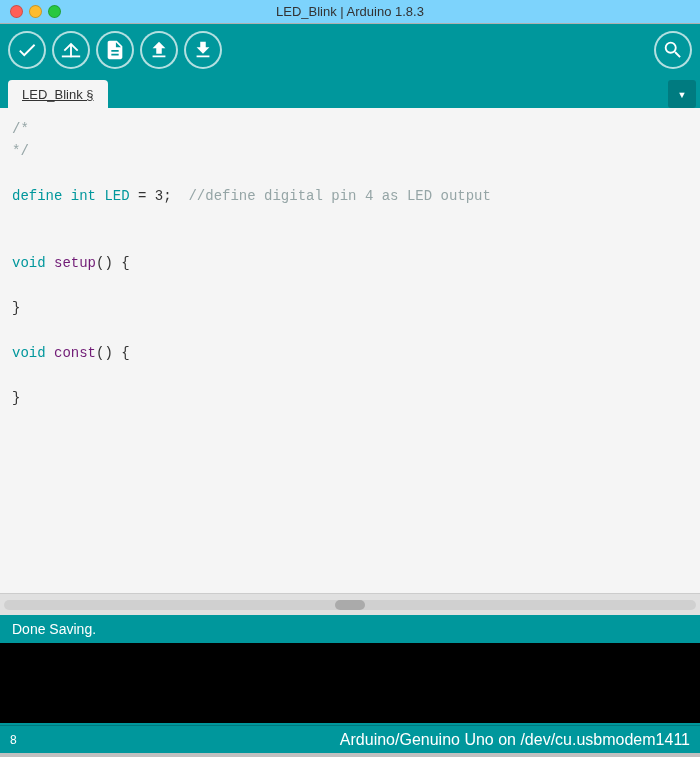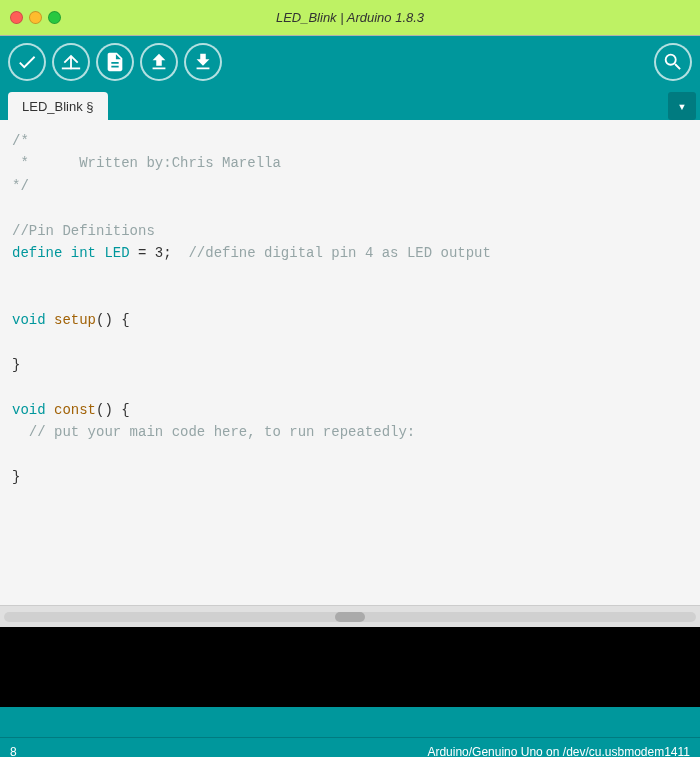--- a/index.html
+++ b/index.html
@@ -6,28 +6,27 @@
     body {
       width: 700px;
       height: 757px;
       background: #c0c0c0;
       font-family: 'Courier New', Courier, monospace;
       overflow: hidden;
     }
 
     
     #title-bar {
-      background: #bef264;
-      height: 36px;
+      background: #7dd3fc;
+      height: 24px;
       display: flex;
       align-items: center;
       justify-content: center;
       position: relative;
       border-bottom: 1px solid #b0b0b0;
-      font-style: italic;
     }
     #window-controls {
       position: absolute;
       left: 10px;
       display: flex;
       gap: 6px;
       align-items: center;
     }
     .window-btn {
       width: 13px;
@@ -101,20 +100,21 @@
       background: #f5f5f5;
       border-radius: 4px 4px 0 0;
       padding: 4px 14px;
       font-family: -apple-system, sans-serif;
       font-size: 13px;
       color: #333;
       display: flex;
       align-items: center;
       gap: 6px;
       height: 28px;
+      text-decoration: underline;
     }
     #tab-dropdown {
       margin-left: auto;
       margin-right: 4px;
       width: 28px;
       height: 28px;
       background: #007b80;
       border: none;
       border-radius: 3px;
       display: flex;
@@ -143,21 +143,21 @@
       overflow: hidden;
       height: calc(757px - 28px - 52px - 32px - 22px - 110px - 28px);
       min-height: 0;
     }
     #editor-container {
       background: #f5f5f5;
       overflow: hidden;
     }
 
     .kw-teal { color: #00979c; }
-    .kw-orange { color: #a16207; }
+    .kw-orange { color: #701a75; }
     .kw-comment { color: #95a5a6; }
 
     
     #scrollbar-area {
       background: #e0e0e0;
       height: 22px;
       display: flex;
       align-items: center;
       padding: 0 4px;
       border-top: 1px solid #ccc;
@@ -207,21 +207,21 @@
       padding: 0 10px;
       border-top: 1px solid #007b80;
     }
     #status-bar-left {
       font-family: -apple-system, sans-serif;
       font-size: 12px;
       color: white;
     }
     #status-bar-right {
       font-family: -apple-system, sans-serif;
-      font-size: 12px;
+      font-size: 16px;
       color: white;
       margin-left: 24px;
     }
 
     .code-line {
       white-space: pre;
       display: block;
     }
   </style>
 </head>
@@ -286,44 +286,42 @@
     <div style="flex:1"></div>
     <div id="tab-dropdown">
       <span>▾</span>
     </div>
   </div>
 </div>
 
 <div id="editor-container">
   <div id="editor">
     <span class="code-line kw-comment">/*</span>
-    <span class="code-line kw-comment"> *      Written by:Chris Marella</span>
     <span class="code-line kw-comment">*/</span>
     <span class="code-line">&nbsp;</span>
-    <span class="code-line kw-comment">//Pin Definitions</span>
     <span class="code-line"><span class="kw-teal">define int</span> <span class="kw-teal">LED</span> = 3;  <span class="kw-comment">//define digital pin 4 as LED output</span></span>
     <span class="code-line">&nbsp;</span>
     <span class="code-line">&nbsp;</span>
     <span class="code-line"><span class="kw-teal">void</span> <span class="kw-orange">setup</span>() {</span>
     <span class="code-line">&nbsp;</span>
     <span class="code-line">}</span>
     <span class="code-line">&nbsp;</span>
     <span class="code-line"><span class="kw-teal">void</span> <span class="kw-orange">const</span>() {</span>
-    <span class="code-line kw-comment">  // put your main code here, to run repeatedly:</span>
     <span class="code-line">&nbsp;</span>
     <span class="code-line">}</span>
   </div>
 </div>
 
 <div id="scrollbar-area">
   <div id="scrollbar-track">
     <div id="scrollbar-thumb"></div>
   </div>
 </div>
 
 <div id="console-panel">
+  <div id="console-header">Done Saving.</div>
   <div id="console-body"></div>
 </div>
 
 <div id="status-bar">
   <span id="status-bar-left">8</span>
   <span id="status-bar-right">Arduino/Genuino Uno on /dev/cu.usbmodem1411</span>
 </div>
 
 </body></html>

